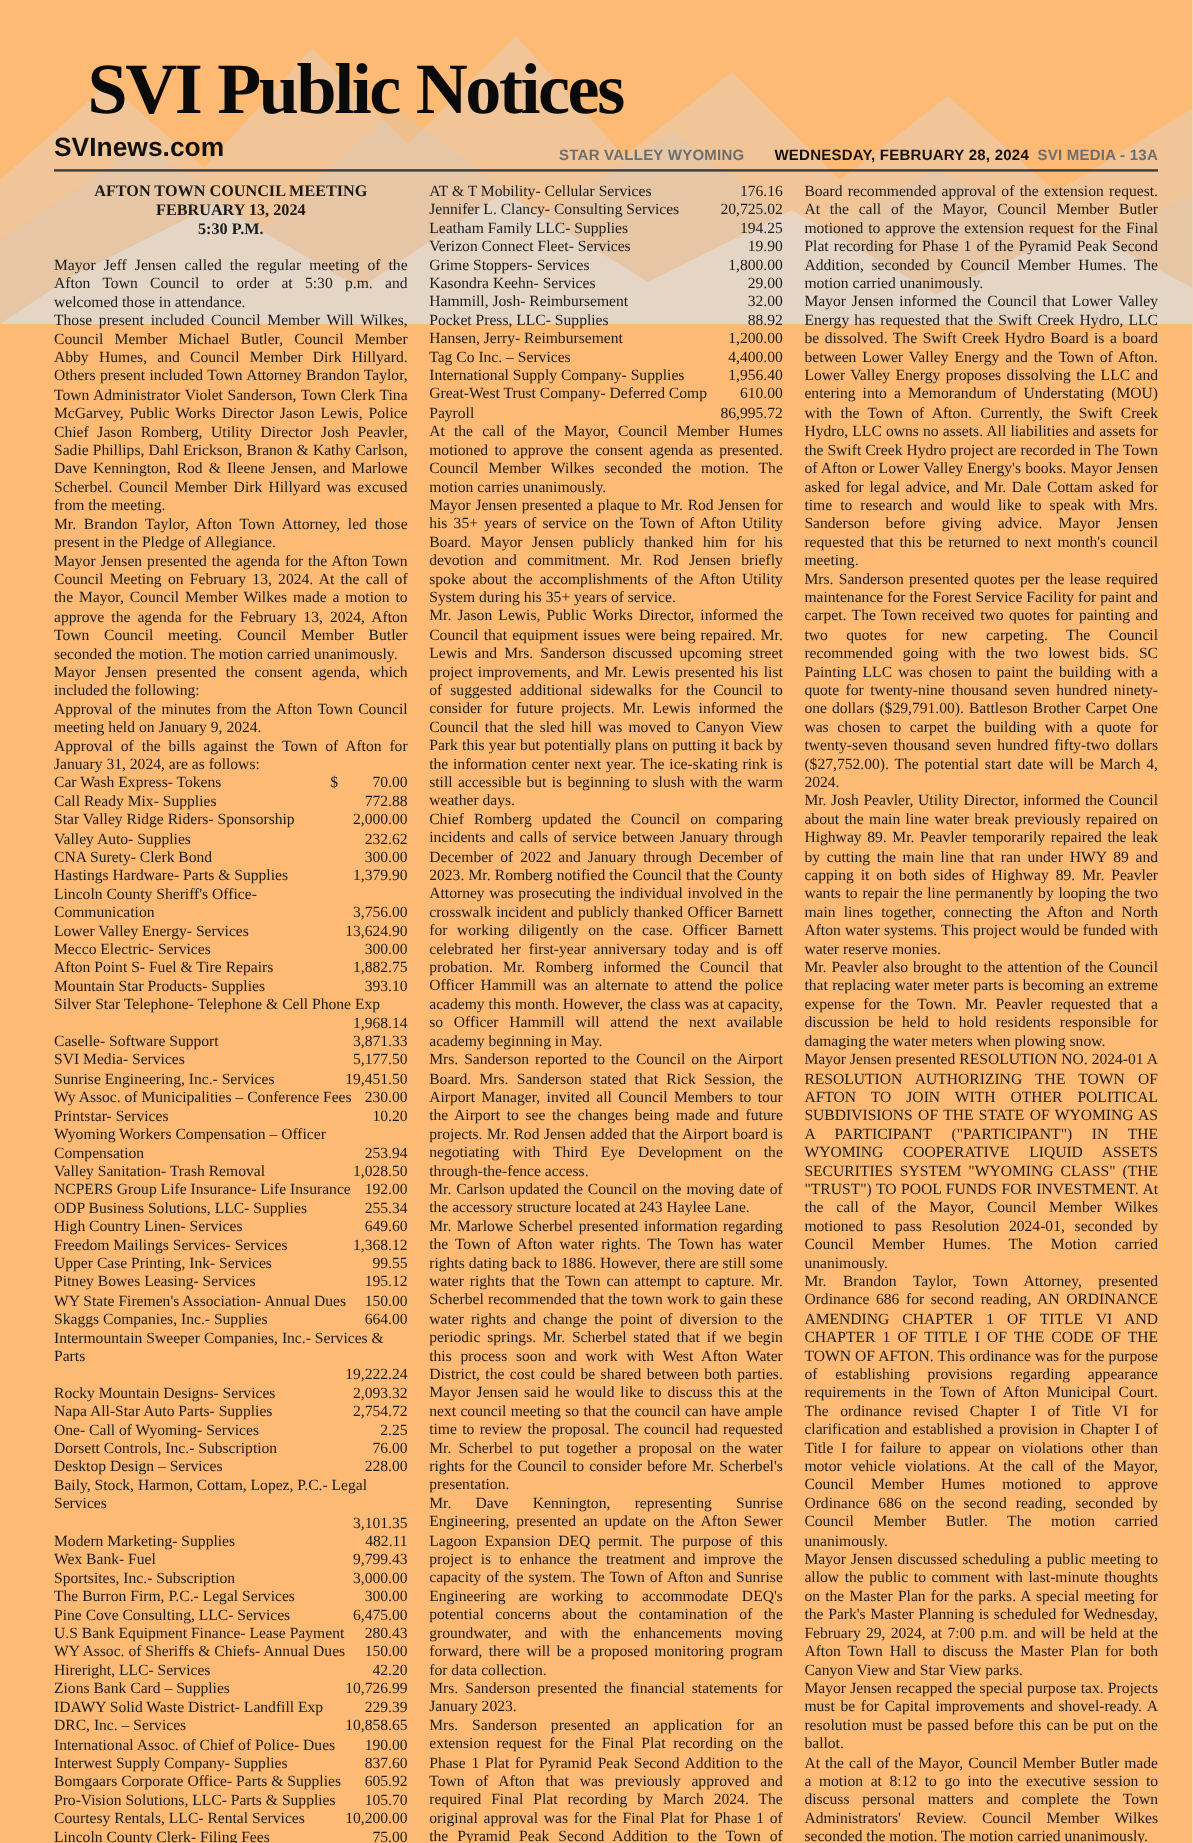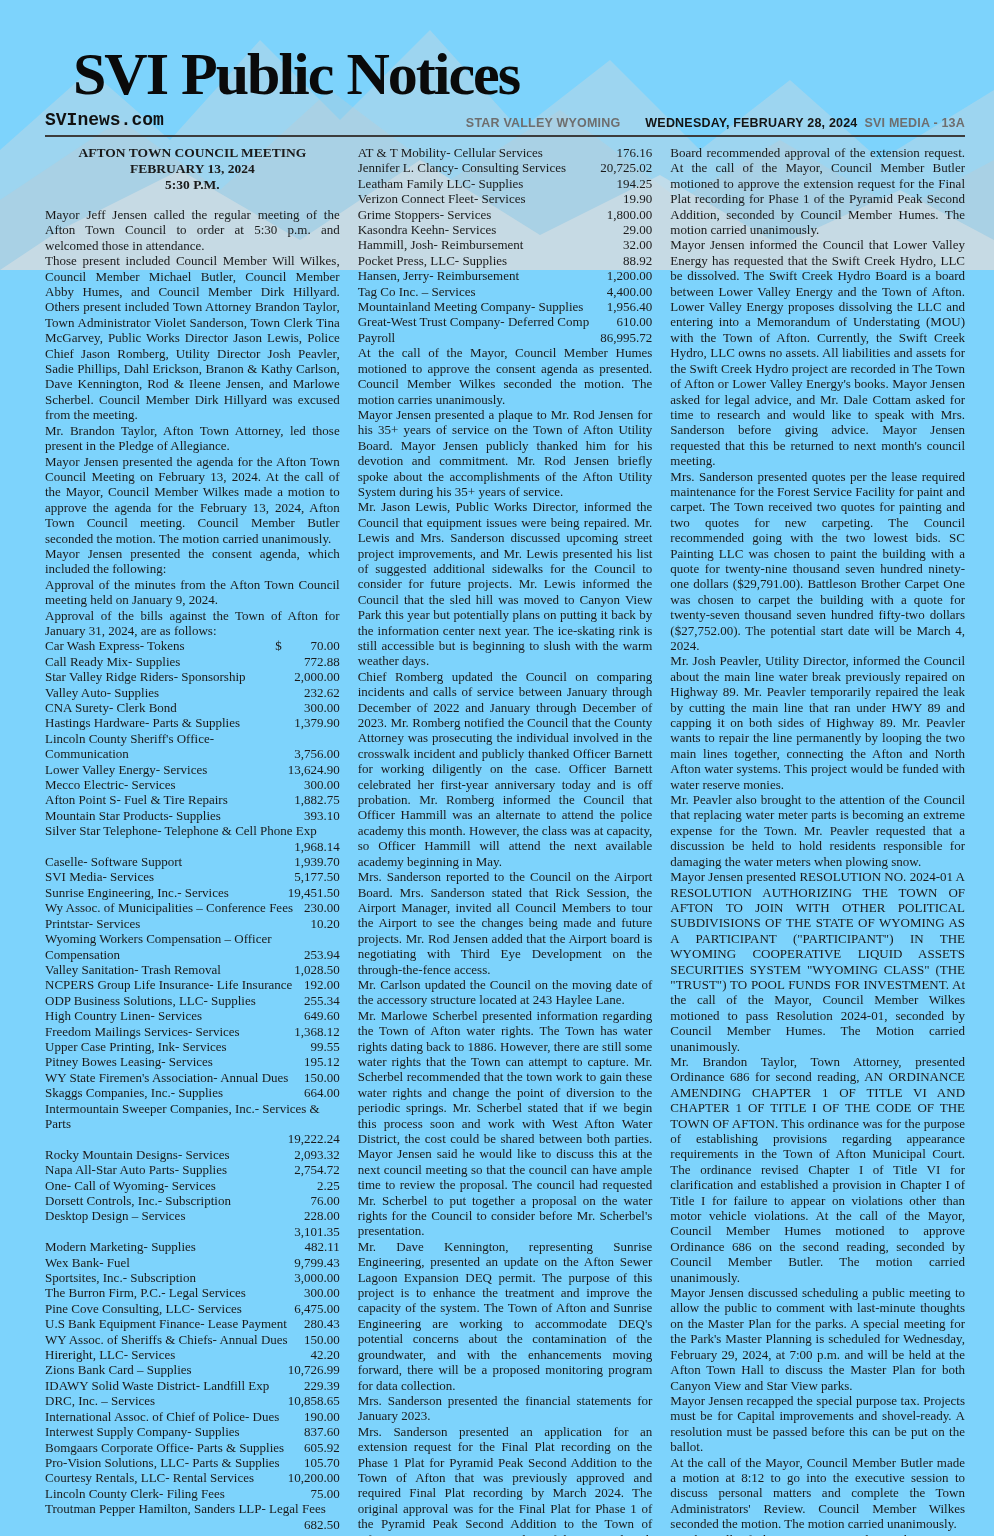--- a/index.html
+++ b/index.html
@@ -1,19 +1,19 @@
 <!DOCTYPE html>
 <html><head>
 <meta charset="utf-8">
 <style>
   html,body{margin:0;padding:0;background:#ffffff;}
   .page{
     position:relative;
     width:994px;height:1536px;
-    background:#7dd3fc;
+    background:#fdba74;
     overflow:hidden;
     font-family:"Liberation Serif", serif;
     color:#1a1a1a;
   }
   .watermark{
     position:absolute;top:0;left:0;width:994px;height:270px;
     z-index:0;pointer-events:none;
   }
   .header{
     position:relative;z-index:1;
@@ -31,23 +31,23 @@
   }
   .header-row{
     display:flex;
     justify-content:space-between;
     align-items:flex-end;
     border-bottom:2.5px solid #3c3c3c;
     padding-bottom:5px;
     margin-top:2px;
   }
   .site-name{
-    font-family:Liberation Mono, monospace;
+    font-family:Liberation Sans, sans-serif;
     font-weight:bold;
-    font-size:18px;
+    font-size:22px;
     color:#111;
   }
   .header-right{
     display:flex;
     gap:7px;
     font-family:"Liberation Sans", sans-serif;
     font-size:12.5px;
     letter-spacing:0.2px;
     justify-content:center;
   }
@@ -171,21 +171,21 @@
         <div class="bill">
           <span class="bill-name">Mountain Star Products- Supplies</span>
           <span class="bill-amount">393.10</span>
         </div>
         <div class="bill wrap">
           <span class="bill-name">Silver Star Telephone- Telephone &amp; Cell Phone Exp</span>
           <span class="bill-amount">1,968.14</span>
         </div>
         <div class="bill">
           <span class="bill-name">Caselle- Software Support</span>
-          <span class="bill-amount">1,939.70</span>
+          <span class="bill-amount">3,871.33</span>
         </div>
         <div class="bill">
           <span class="bill-name">SVI Media- Services</span>
           <span class="bill-amount">5,177.50</span>
         </div>
         <div class="bill">
           <span class="bill-name">Sunrise Engineering, Inc.- Services</span>
           <span class="bill-amount">19,451.50</span>
         </div>
         <div class="bill">
@@ -254,20 +254,21 @@
         </div>
         <div class="bill">
           <span class="bill-name">Dorsett Controls, Inc.- Subscription</span>
           <span class="bill-amount">76.00</span>
         </div>
         <div class="bill">
           <span class="bill-name">Desktop Design – Services</span>
           <span class="bill-amount">228.00</span>
         </div>
         <div class="bill wrap">
+          <span class="bill-name">Baily, Stock, Harmon, Cottam, Lopez, P.C.- Legal Services</span>
           <span class="bill-amount">3,101.35</span>
         </div>
         <div class="bill">
           <span class="bill-name">Modern Marketing- Supplies</span>
           <span class="bill-amount">482.11</span>
         </div>
         <div class="bill">
           <span class="bill-name">Wex Bank- Fuel</span>
           <span class="bill-amount">9,799.43</span>
         </div>
@@ -371,21 +372,21 @@
         </div>
         <div class="bill">
           <span class="bill-name">Hansen, Jerry- Reimbursement</span>
           <span class="bill-amount">1,200.00</span>
         </div>
         <div class="bill">
           <span class="bill-name">Tag Co Inc. – Services</span>
           <span class="bill-amount">4,400.00</span>
         </div>
         <div class="bill">
-          <span class="bill-name">Mountainland Meeting Company- Supplies</span>
+          <span class="bill-name">International Supply Company- Supplies</span>
           <span class="bill-amount">1,956.40</span>
         </div>
         <div class="bill">
           <span class="bill-name">Great-West Trust Company- Deferred Comp</span>
           <span class="bill-amount">610.00</span>
         </div>
         <div class="bill">
           <span class="bill-name">Payroll</span>
           <span class="bill-amount">86,995.72</span>
         </div>

